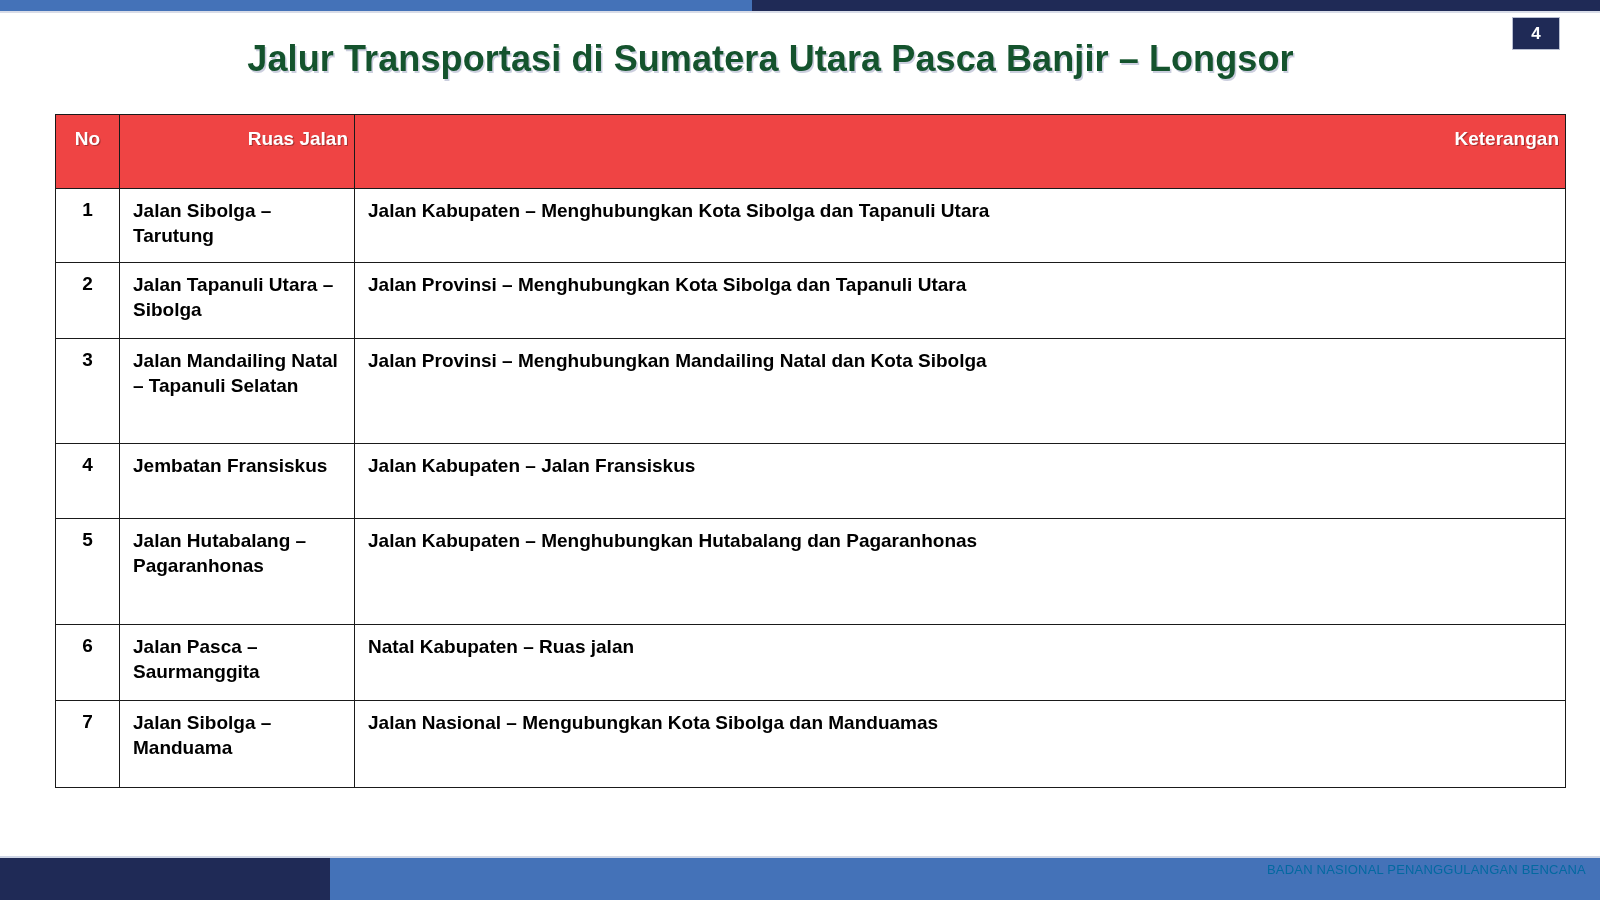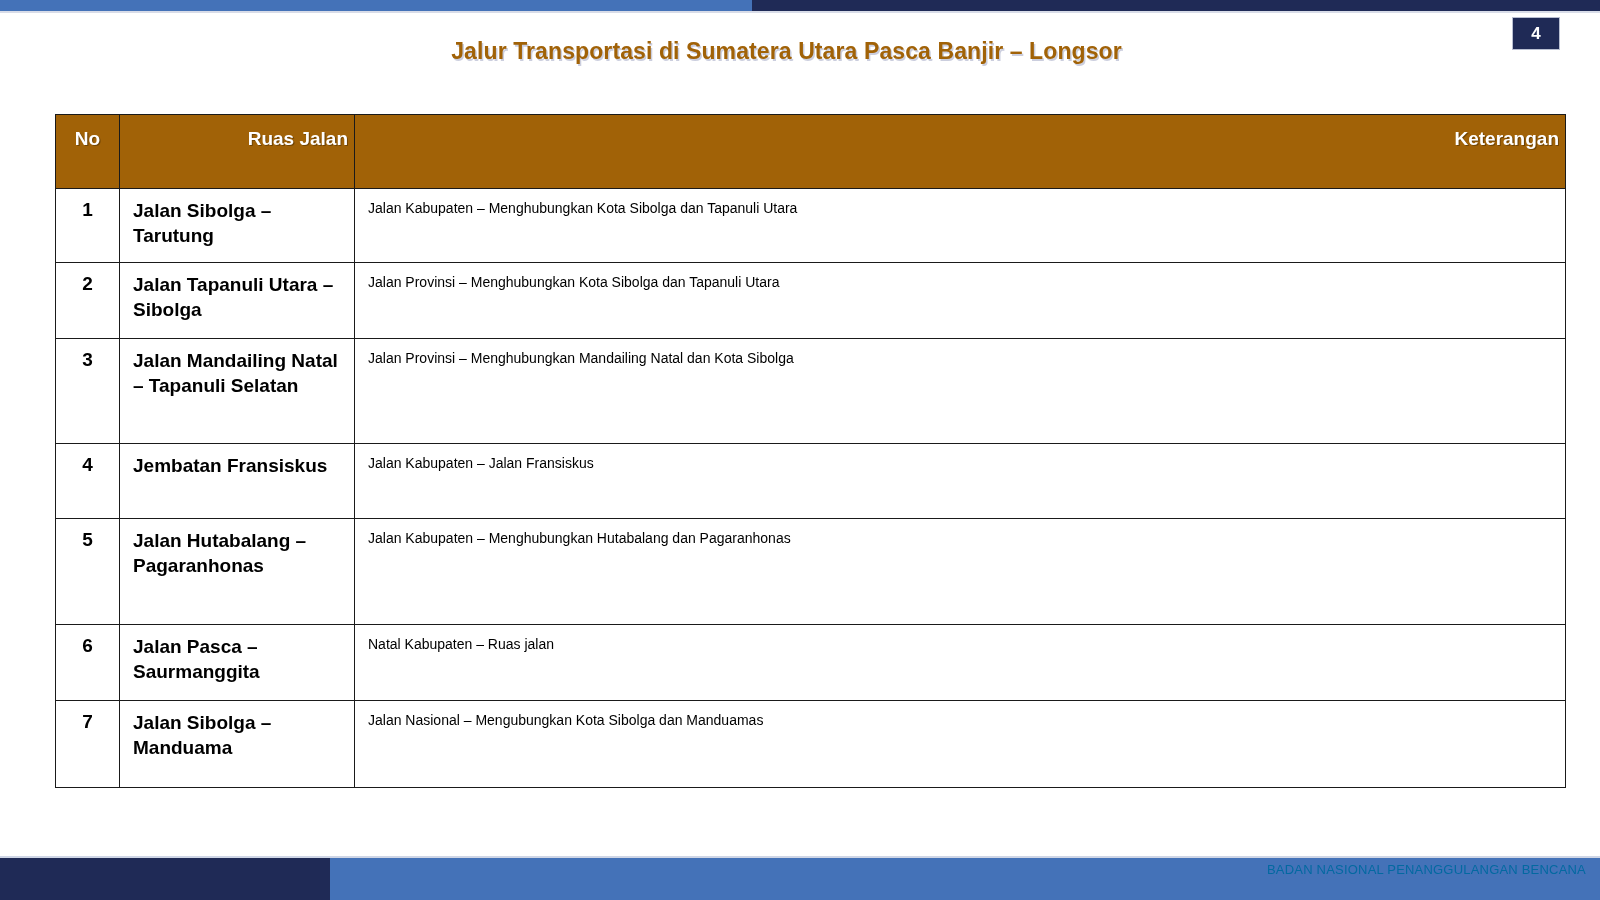--- a/index.html
+++ b/index.html
@@ -56,26 +56,26 @@
     font-weight: bold;
     display: flex;
     align-items: center;
     justify-content: center;
     line-height: 1;
   }
 
   
   #slide-title {
     position: absolute;
-    left: 59px;
+    left: 43px;
     top: 38px;
     width: 1455px;
     text-align: center;
-    color: #a16207;
-    font-size: 23px;
+    color: #14532d;
+    font-size: 36px;
     font-weight: bold;
     letter-spacing: 0.1px;
     text-shadow: 1.5px 1.5px 0.5px rgba(160,165,195,0.55);
     white-space: nowrap;
   }
 
   
   #road-table {
     position: absolute;
     left: 55px;
@@ -83,21 +83,21 @@
     width: 1510px;
     border-collapse: collapse;
     table-layout: fixed;
     font-size: 18px;
   }
   #road-table col.c-no    { width: 64px; }
   #road-table col.c-road  { width: 235px; }
   #road-table col.c-desc  { width: 1211px; }
 
   #road-table th {
-    background: #a16207;
+    background: #ef4444;
     color: #ffffff;
     font-weight: bold;
     border: 1.5px solid #1a1a1a;
     box-sizing: border-box;
     vertical-align: top;
     padding: 13px 6px 0 6px;
     text-shadow: 1.2px 1.2px 0.5px rgba(0,0,0,0.30);
   }
   #road-table th.th-no   { height: 74px; text-align: center; font-size: 19px; }
   #road-table th.th-road { height: 74px; text-align: right; font-size: 19px; }
@@ -116,22 +116,22 @@
     font-size: 19px;
     padding: 10px 4px 0 4px;
   }
   #road-table td.cell-road {
     font-weight: bold;
     font-size: 19px;
     line-height: 1.32;
     padding: 9px 8px 6px 13px;
   }
   #road-table td.cell-desc {
-    font-weight: normal;
-    font-size: 14px;
+    font-weight: bold;
+    font-size: 19px;
     line-height: 1.3;
     padding: 10px 8px 6px 13px;
   }
 
   
   #footer-navy {
     position: absolute;
     left: 0;
     top: 858px;
     width: 330px;

